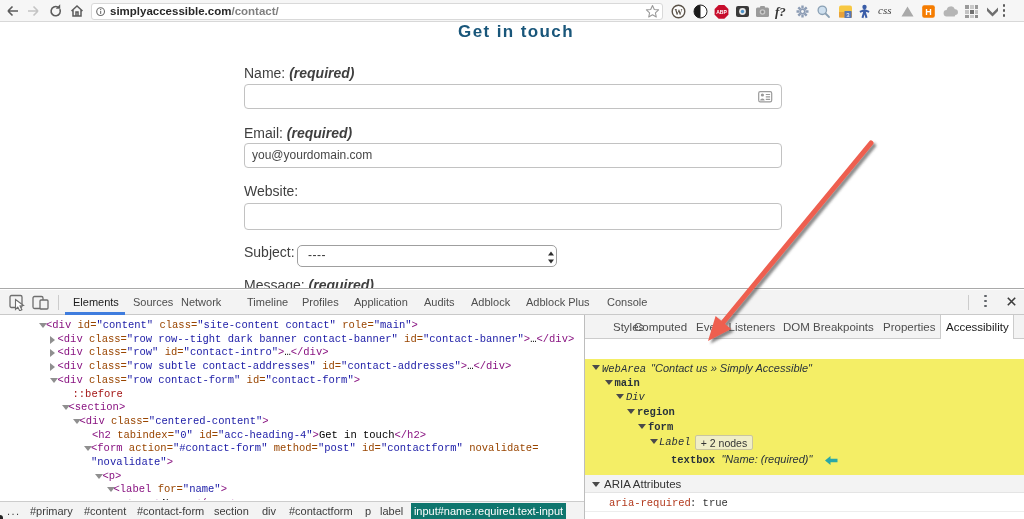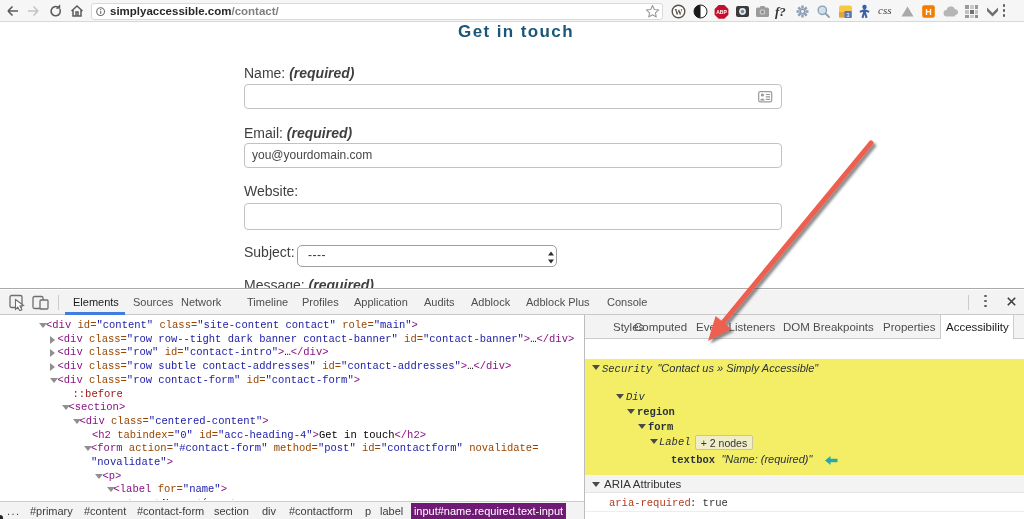--- a/index.html
+++ b/index.html
@@ -53,21 +53,21 @@
 .arr-d { display:inline-block; width:0; height:0; border-left:4px solid transparent;
   border-right:4px solid transparent; border-top:5px solid #8f8f8f; position:absolute; }
 .arr-r { display:inline-block; width:0; height:0; border-top:4px solid transparent;
   border-bottom:4px solid transparent; border-left:5px solid #8f8f8f; position:absolute; }
 
 
 #crumbs { position:absolute; top:212px; left:0; width:584px; height:19px;
   background:#f3f3f3; border-top:1px solid #ccc; font-size:11px; color:#3c3c3c; }
 .crumb { position:absolute; top:3px; }
 #chip { position:absolute; left:411px; top:1px; width:155px; height:17px;
-  background:#701a75; color:#fff; font-size:11px; text-align:center; line-height:17px; }
+  background:#0f766e; color:#fff; font-size:11px; text-align:center; line-height:17px; }
 
 
 #divider { position:absolute; left:584px; top:26px; width:1px; height:205px; background:#bdbdbd; }
 #rpane { position:absolute; left:585px; top:26px; width:439px; height:205px; background:#fff; }
 #sbtabs { position:absolute; left:0; top:0; width:439px; height:24px;
   background:#f3f3f3; border-bottom:1px solid #ccc; }
 .sbtab { position:absolute; top:6px; font-size:11.5px; color:#4e4e4e; }
 #acc-chip { position:absolute; left:355px; top:0; width:74px; height:24px; background:#fff;
   border-left:1px solid #ccc; border-right:1px solid #ccc; }
 #yellowhdr { position:absolute; left:0; top:25px; width:439px; height:18px; background:#f4ee66;
@@ -287,21 +287,22 @@
       <div id="sbtabs">
         <div id="acc-chip"></div>
         <span class="sbtab" style="left:28px">Styles</span>
         <span class="sbtab" style="left:49px">Computed</span>
         <span class="sbtab" style="left:111px">Event Listeners</span>
         <span class="sbtab" style="left:198px">DOM Breakpoints</span>
         <span class="sbtab" style="left:298px">Properties</span>
         <span class="sbtab" style="left:361px;color:#1a1a1a">Accessibility</span>
       </div>
       <div id="yellowbody">
-          <div class="yr" style="top: 1px; left: 0px; width: 439px;"><span class="arr-y" style="left:7px;top:5px"></span><span style="position:absolute;left:17px;top:1px"><span class="roli">Security</span><span class="nm" style="margin-left:5px">"Contact us » Simply Accessible"</span></span></div>
+          <div class="yr" style="top: 1px; left: 0px; width: 439px;"><span class="arr-y" style="left:7px;top:5px"></span><span style="position:absolute;left:17px;top:1px"><span class="roli">WebArea</span><span class="nm" style="margin-left:5px">"Contact us » Simply Accessible"</span></span></div>
+          <div class="yr" style="top: 15.7px; left: 0px; width: 439px;"><span class="arr-y" style="left:19.5px;top:5px"></span><span style="position:absolute;left:29.5px;top:1px"><span class="rolb">main</span></span></div>
           <div class="yr" style="top: 30.4px; left: 0px; width: 439px;"><span class="arr-y" style="left:31px;top:5px"></span><span style="position:absolute;left:41px;top:1px"><span class="roli">Div</span></span></div>
           <div class="yr" style="top: 45.1px; left: 0px; width: 439px;"><span class="arr-y" style="left:42px;top:5px"></span><span style="position:absolute;left:52px;top:1px"><span class="rolb">region</span></span></div>
           <div class="yr" style="top: 59.8px; left: 0px; width: 439px;"><span class="arr-y" style="left:53px;top:5px"></span><span style="position:absolute;left:63px;top:1px"><span class="rolb">form</span></span></div>
           <div class="yr" style="top: 74.5px; left: 0px; width: 439px;"><span class="arr-y" style="left:64.5px;top:5px"></span><span style="position:absolute;left:74px;top:1px"><span class="roli">Label</span></span></div>
           <div class="yr" style="top: 92.2px; left: 0px; width: 439px;"><span style="position:absolute;left:86px;top:1px"><span class="rolb">textbox</span> <span class="nm">"Name: (required)"</span></span></div>
           <div id="badge" style="left: 110px; top: 75.5px; width: 58px; height: 15px; line-height: 15px; text-align: center;">+ 2 nodes</div>
           <div style="position: absolute; left: 240px; top: 97.2px;"><svg width="13" height="9" viewBox="0 0 13 9">
               <path d="M5.5 0 L5.5 2.7 L12.5 2.7 L12.5 6.3 L5.5 6.3 L5.5 9 L0 4.5 Z" fill="#2aa7a7"></path>
             </svg></div>
         </div>

